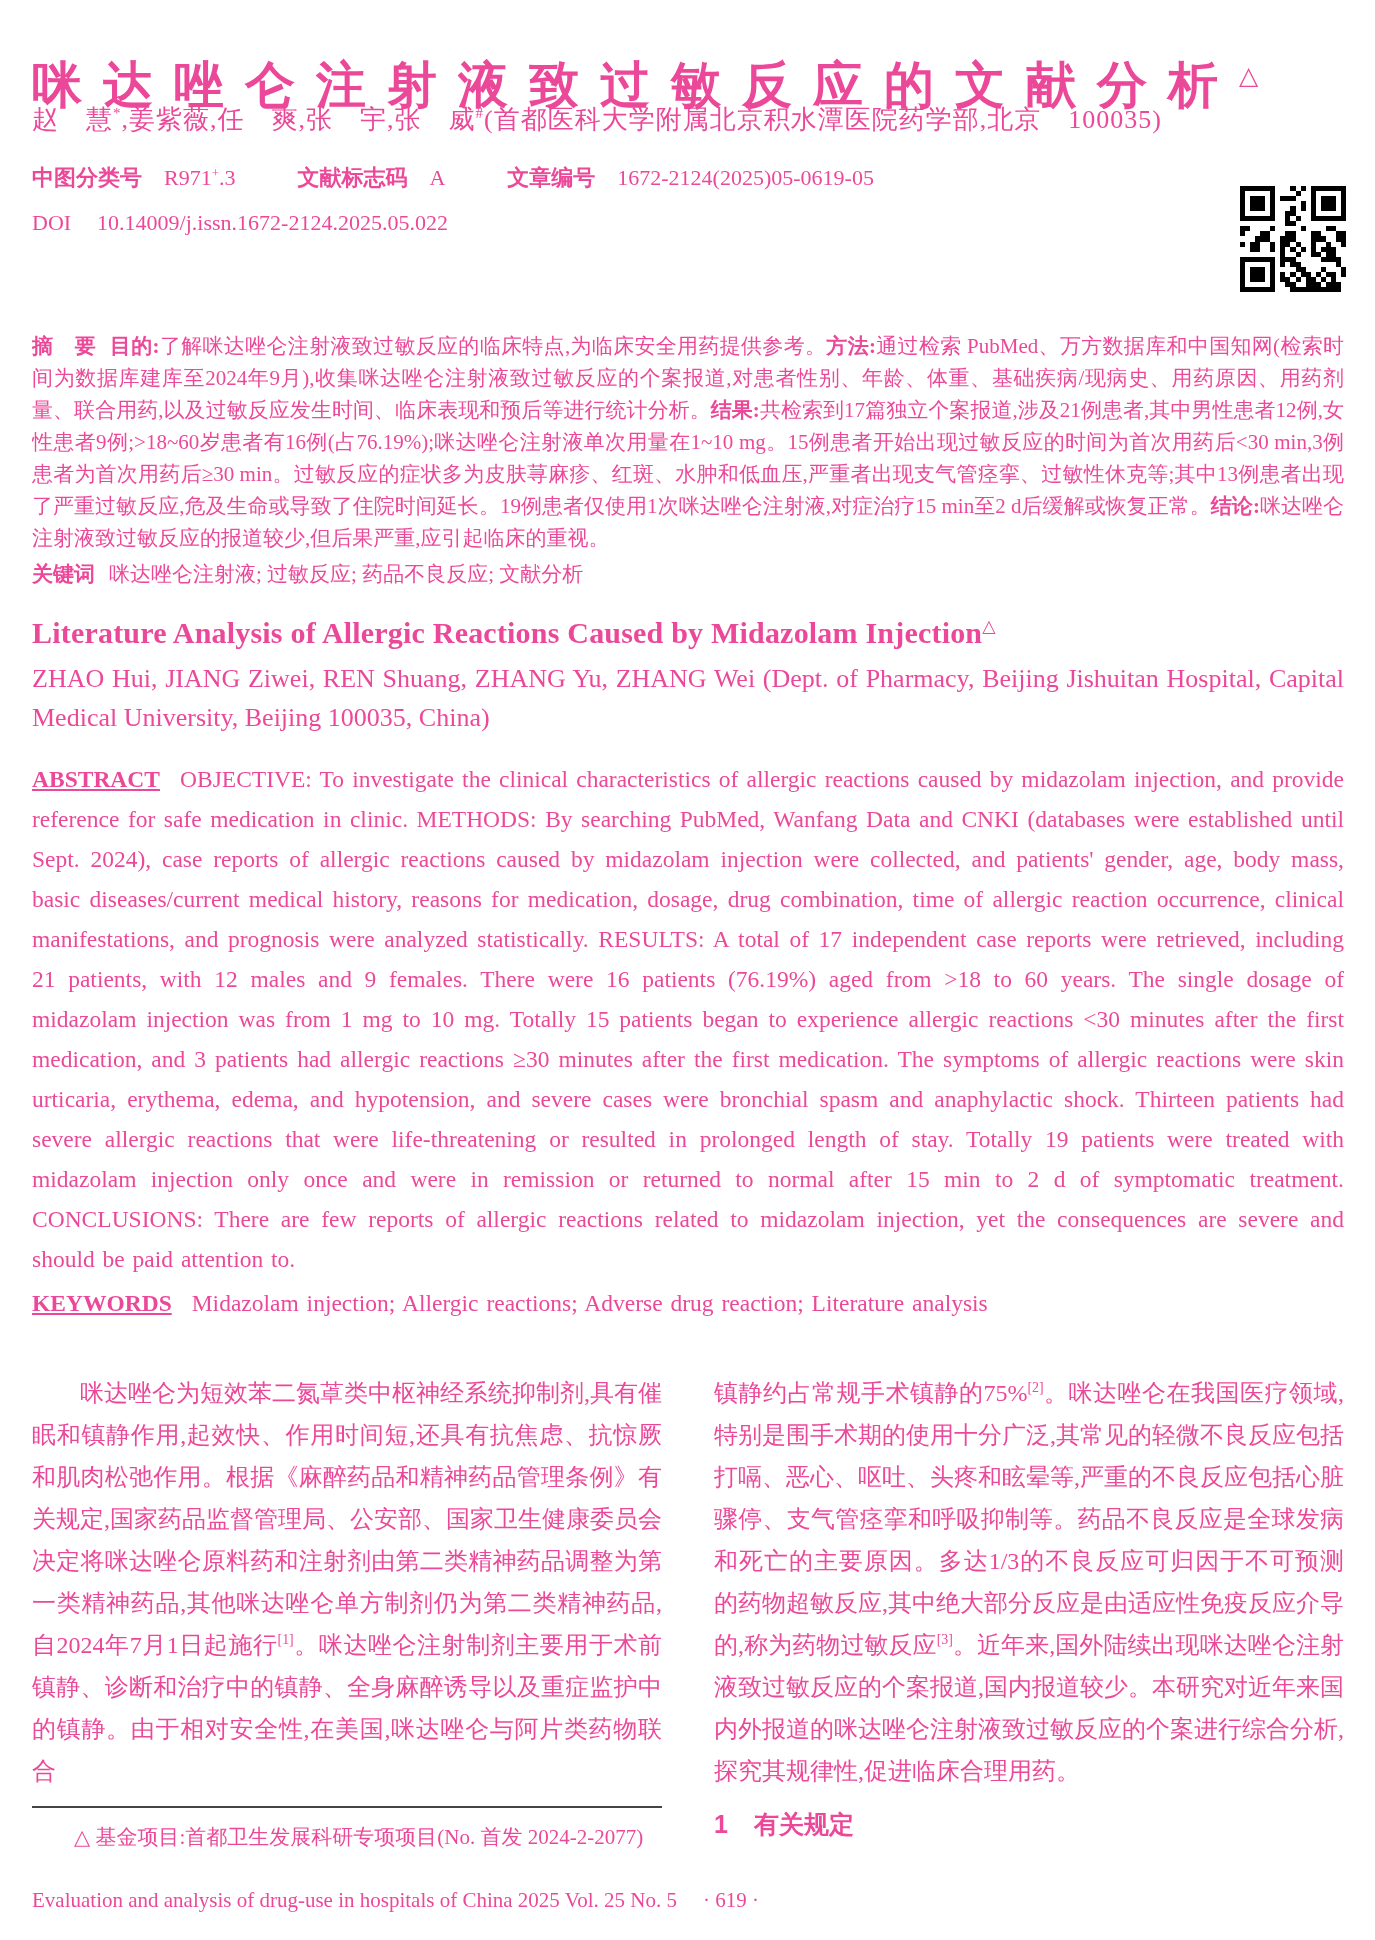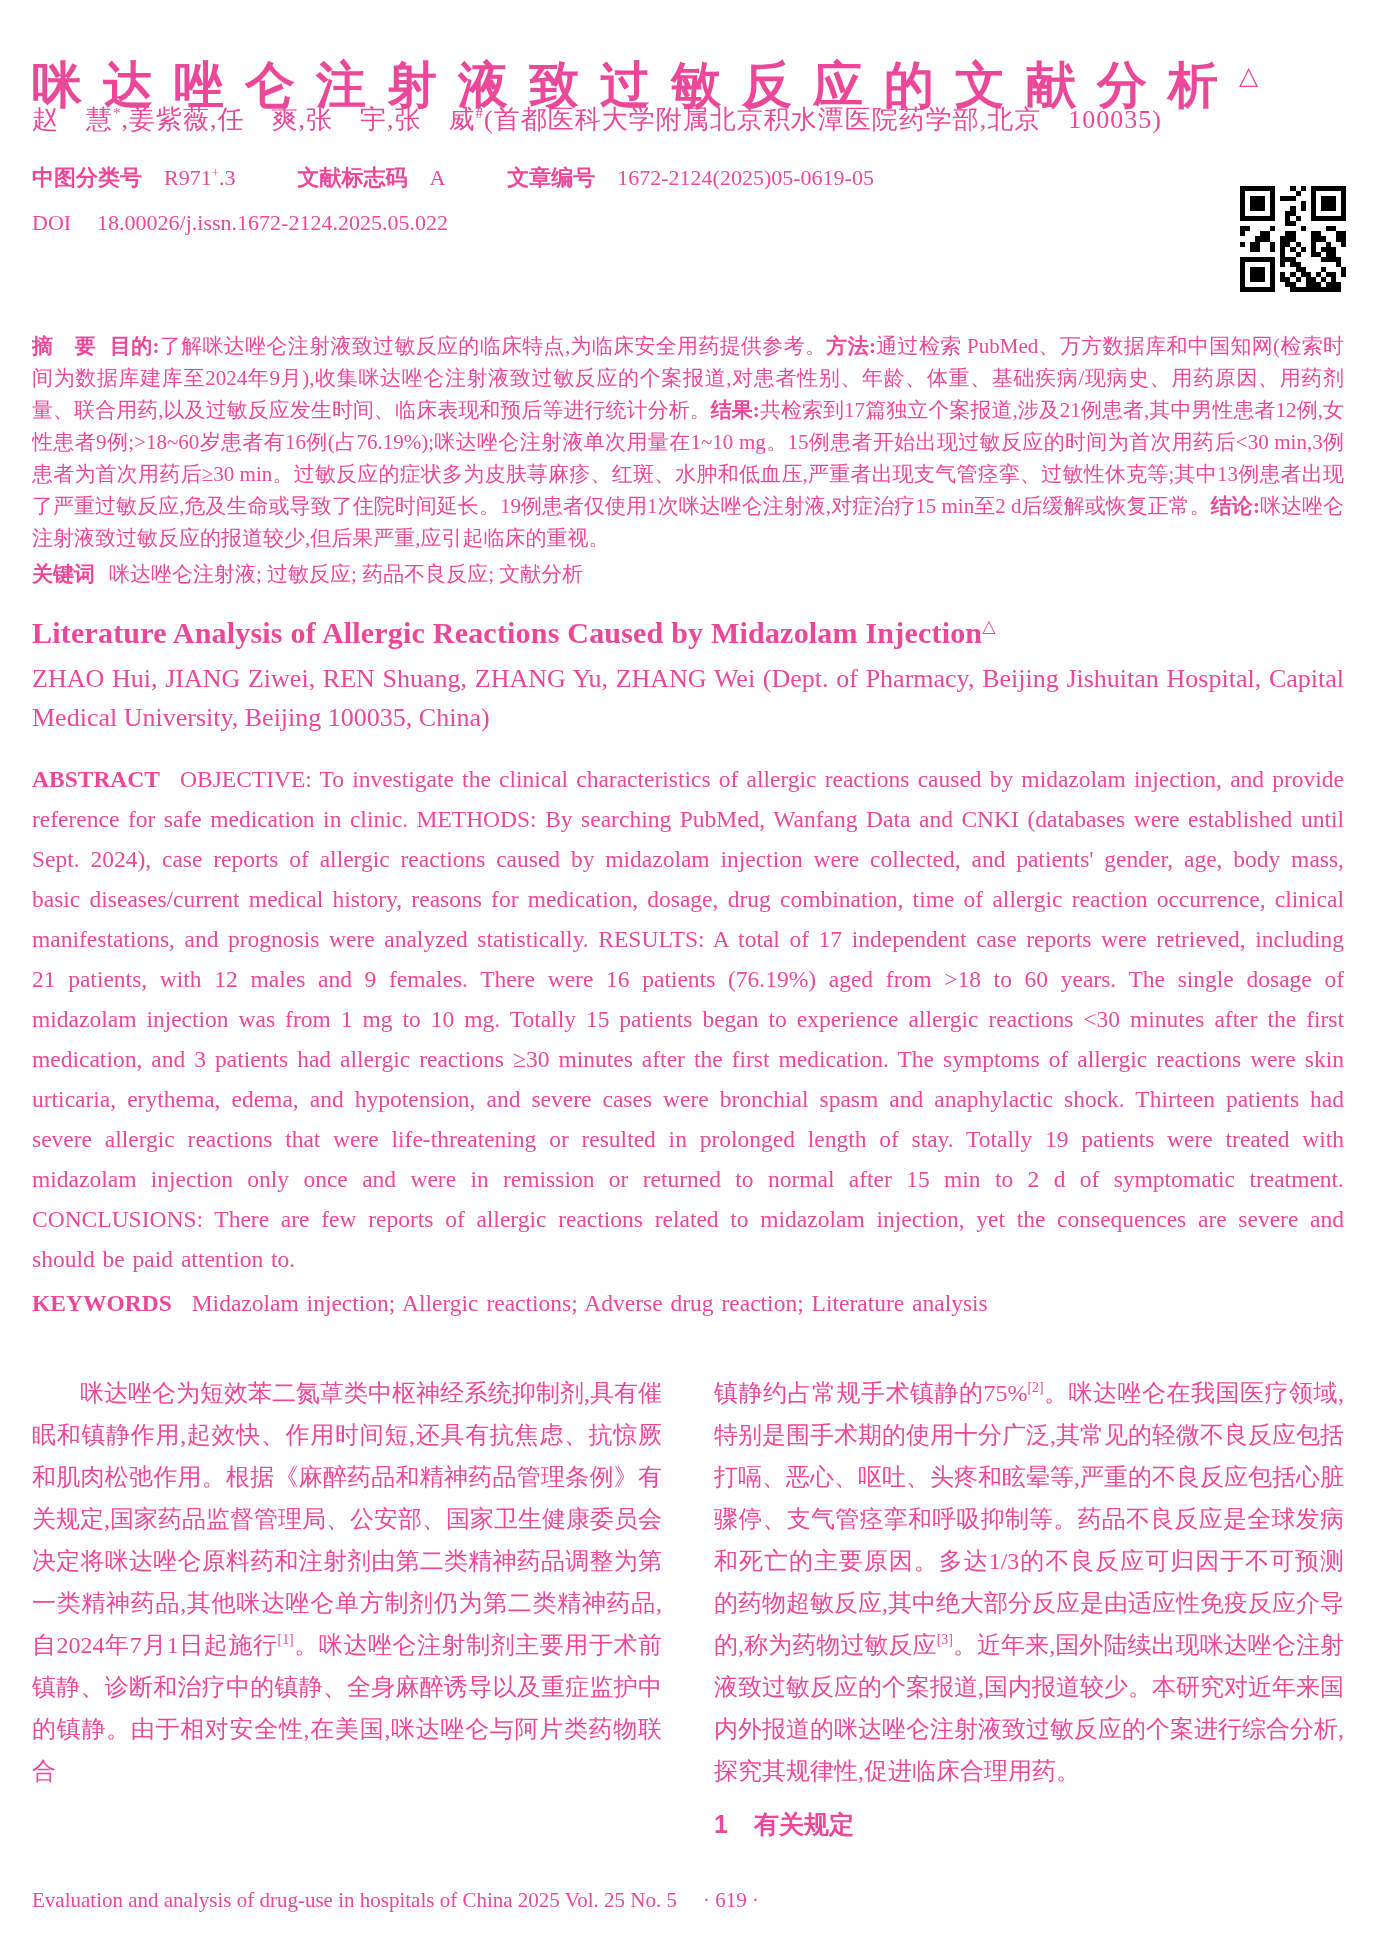--- a/index.html
+++ b/index.html
@@ -33,21 +33,21 @@
   .qr svg{width:106px;height:106px;display:block;}
 
   
   .flow{position:absolute;left:32px;top:330px;width:1312px;height:1040px;overflow:hidden;}
   .abs-cn{font-size:21px;line-height:32px;text-align:justify;margin:0;}
   .abs-cn .lbl,.kw-cn .lbl{font-weight:bold;font-family:"Liberation Sans","DejaVu Sans",sans-serif;margin-right:14px;}
   .kw-cn{font-size:21px;line-height:32px;margin:4px 0 0 0;}
   .title-en{font-size:30px;font-weight:bold;margin:26px 0 0 0;letter-spacing:0.2px;}
   .authors-en{font-size:26px;line-height:39px;text-align:justify;margin:9px 0 0 0;}
   .abs-en{font-size:23.5px;line-height:40px;text-align:justify;margin:22px 0 0 0;word-spacing:2px;}
-  .abs-en .lbl,.kw-en .lbl{font-weight:bold;margin-right:20px;}
+  .abs-en .lbl,.kw-en .lbl{font-weight:bold;margin-right:20px;text-decoration:underline;}
   .kw-en{font-size:23.5px;line-height:40px;margin:4px 0 0 0;word-spacing:2px;}
 
   
   .columns{position:absolute;left:32px;top:1372px;width:1312px;height:478px;display:flex;gap:52px;overflow:hidden;}
   .col{width:630px;}
   .body-p{font-size:24px;line-height:42px;text-align:justify;margin:0;}
   .indent{text-indent:2em;}
   .footnote-block{margin-top:14px;border-top:2px solid #444;padding-top:14px;}
   .fn-line{font-size:21px;line-height:31px;margin:0;}
   .fn-indent{text-indent:2em;}
@@ -76,21 +76,21 @@
         <span class="meta-label">文献标志码</span>
         <span>A</span>
       </span>
       <span class="meta-group">
         <span class="meta-label">文章编号</span>
         <span>1672-2124(2025)05-0619-05</span>
       </span>
     </div>
     <div class="doi-row">
       <span class="doi-label">DOI</span>
-      <span>18.00026/j.issn.1672-2124.2025.05.022</span>
+      <span>10.14009/j.issn.1672-2124.2025.05.022</span>
     </div>
   </div>
 
   <div class="qr">
     <svg id="qr-svg" viewBox="0 0 21 21" shape-rendering="crispEdges" fill="#000">
         <rect x="10" y="0" width="1" height="1"></rect>
         <rect x="12" y="0" width="1" height="1"></rect>
         <rect x="11" y="1" width="1" height="1"></rect>
         <rect x="8" y="2" width="1" height="1"></rect>
         <rect x="9" y="2" width="1" height="1"></rect>
@@ -220,20 +220,24 @@
     <h2 class="title-en"><span>Literature Analysis of Allergic Reactions Caused by Midazolam Injection</span><sup>△</sup></h2>
     <p class="authors-en">ZHAO Hui, JIANG Ziwei, REN Shuang, ZHANG Yu, ZHANG Wei (Dept. of Pharmacy, Beijing Jishuitan Hospital, Capital Medical University, Beijing 100035, China)</p>
 
     <p class="abs-en"><span class="lbl">ABSTRACT</span><span>OBJECTIVE: To investigate the clinical characteristics of allergic reactions caused by midazolam injection, and provide reference for safe medication in clinic. METHODS: By searching PubMed, Wanfang Data and CNKI (databases were established until Sept. 2024), case reports of allergic reactions caused by midazolam injection were collected, and patients' gender, age, body mass, basic diseases/current medical history, reasons for medication, dosage, drug combination, time of allergic reaction occurrence, clinical manifestations, and prognosis were analyzed statistically. RESULTS: A total of 17 independent case reports were retrieved, including 21 patients, with 12 males and 9 females. There were 16 patients (76.19%) aged from &gt;18 to 60 years. The single dosage of midazolam injection was from 1 mg to 10 mg. Totally 15 patients began to experience allergic reactions &lt;30 minutes after the first medication, and 3 patients had allergic reactions ≥30 minutes after the first medication. The symptoms of allergic reactions were skin urticaria, erythema, edema, and hypotension, and severe cases were bronchial spasm and anaphylactic shock. Thirteen patients had severe allergic reactions that were life-threatening or resulted in prolonged length of stay. Totally 19 patients were treated with midazolam injection only once and were in remission or returned to normal after 15 min to 2 d of symptomatic treatment. CONCLUSIONS: There are few reports of allergic reactions related to midazolam injection, yet the consequences are severe and should be paid attention to.</span></p>
     <p class="kw-en"><span class="lbl">KEYWORDS</span><span>Midazolam injection; Allergic reactions; Adverse drug reaction; Literature analysis</span></p>
   </div>
 
   <div class="columns">
     <div class="col">
       <p class="body-p indent"><span>咪达唑仑为短效苯二氮䓬类中枢神经系统抑制剂,具有催眠和镇静作用,起效快、作用时间短,还具有抗焦虑、抗惊厥和肌肉松弛作用。根据《麻醉药品和精神药品管理条例》有关规定,国家药品监督管理局、公安部、国家卫生健康委员会决定将咪达唑仑原料药和注射剂由第二类精神药品调整为第一类精神药品,其他咪达唑仑单方制剂仍为第二类精神药品,自2024年7月1日起施行</span><sup>[1]</sup><span>。咪达唑仑注射制剂主要用于术前镇静、诊断和治疗中的镇静、全身麻醉诱导以及重症监护中的镇静。由于相对安全性,在美国,咪达唑仑与阿片类药物联合</span></p>
+      <div class="footnote-block">
+        <p class="fn-line fn-indent">△ 基金项目:首都卫生发展科研专项项目(No. 首发 2024-2-2077)</p>
+
+      </div>
     </div>
     <div class="col">
       <p class="body-p"><span>镇静约占常规手术镇静的75%</span><sup>[2]</sup><span>。咪达唑仑在我国医疗领域,特别是围手术期的使用十分广泛,其常见的轻微不良反应包括打嗝、恶心、呕吐、头疼和眩晕等,严重的不良反应包括心脏骤停、支气管痉挛和呼吸抑制等。药品不良反应是全球发病和死亡的主要原因。多达1/3的不良反应可归因于不可预测的药物超敏反应,其中绝大部分反应是由适应性免疫反应介导的,称为药物过敏反应</span><sup>[3]</sup><span>。近年来,国外陆续出现咪达唑仑注射液致过敏反应的个案报道,国内报道较少。本研究对近年来国内外报道的咪达唑仑注射液致过敏反应的个案进行综合分析,探究其规律性,促进临床合理用药。</span></p>
       <h3 class="sec-h1"><span class="sec-num">1</span><span>有关规定</span></h3>
 
     </div>
   </div>
 
   <div class="footer">
     <span class="footer-right">

